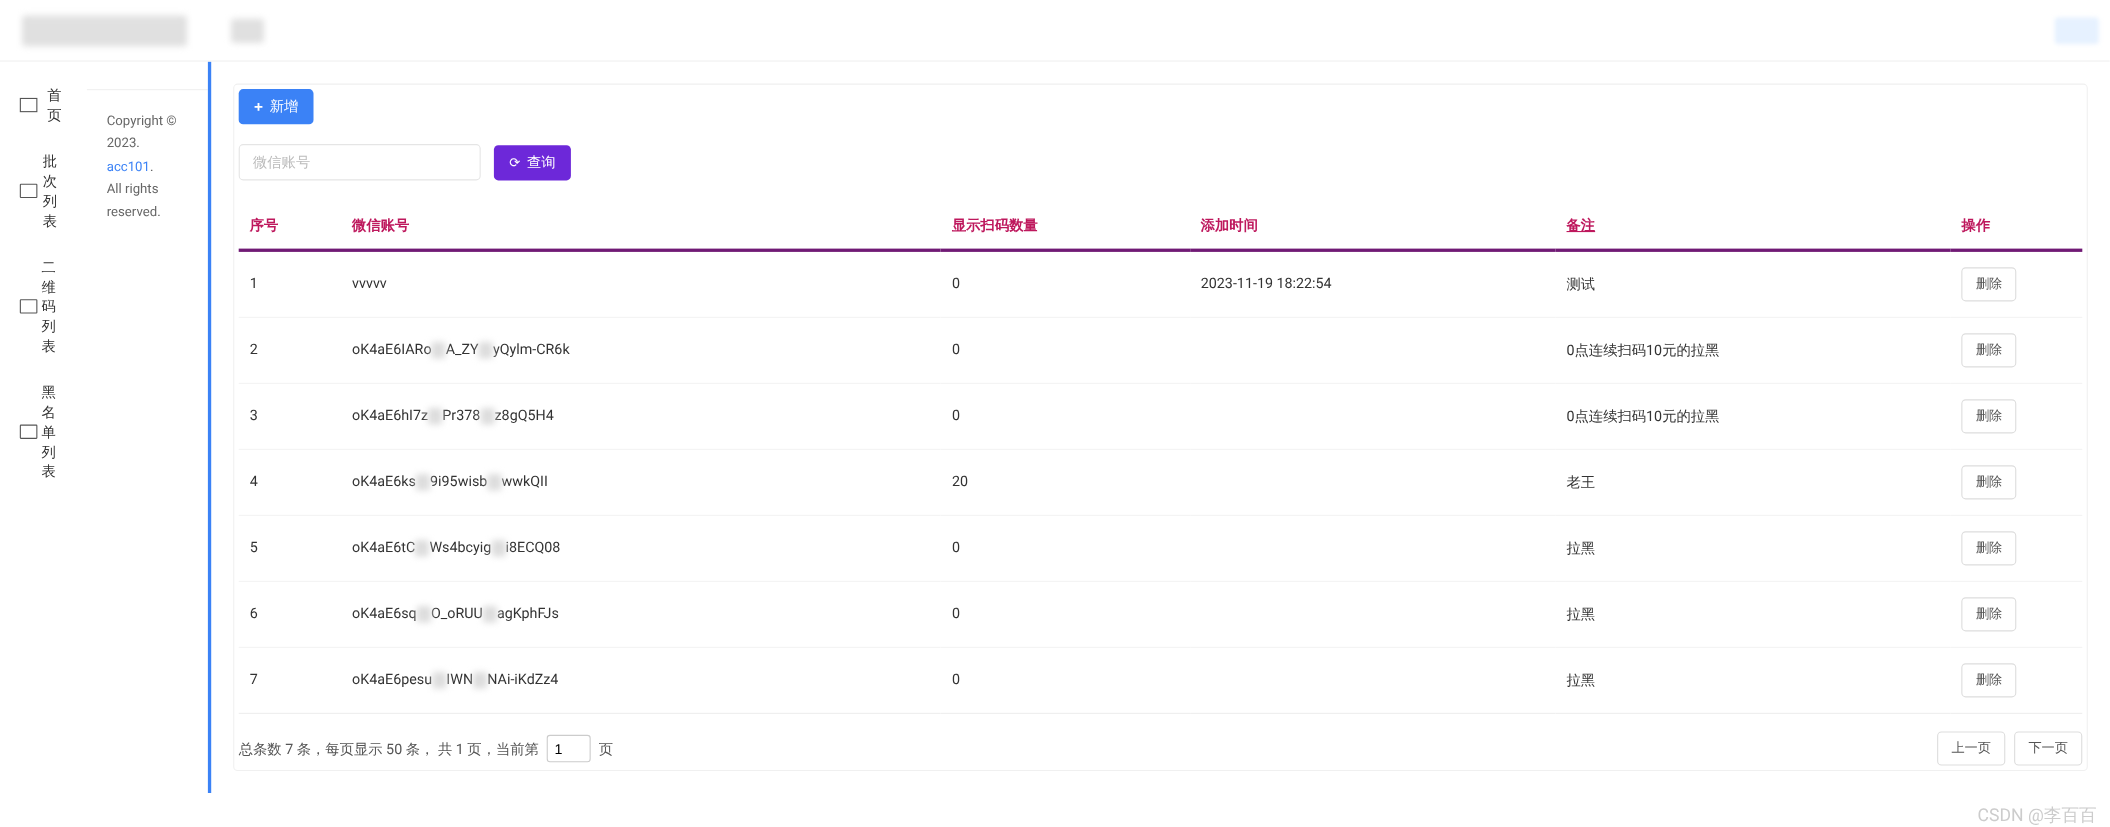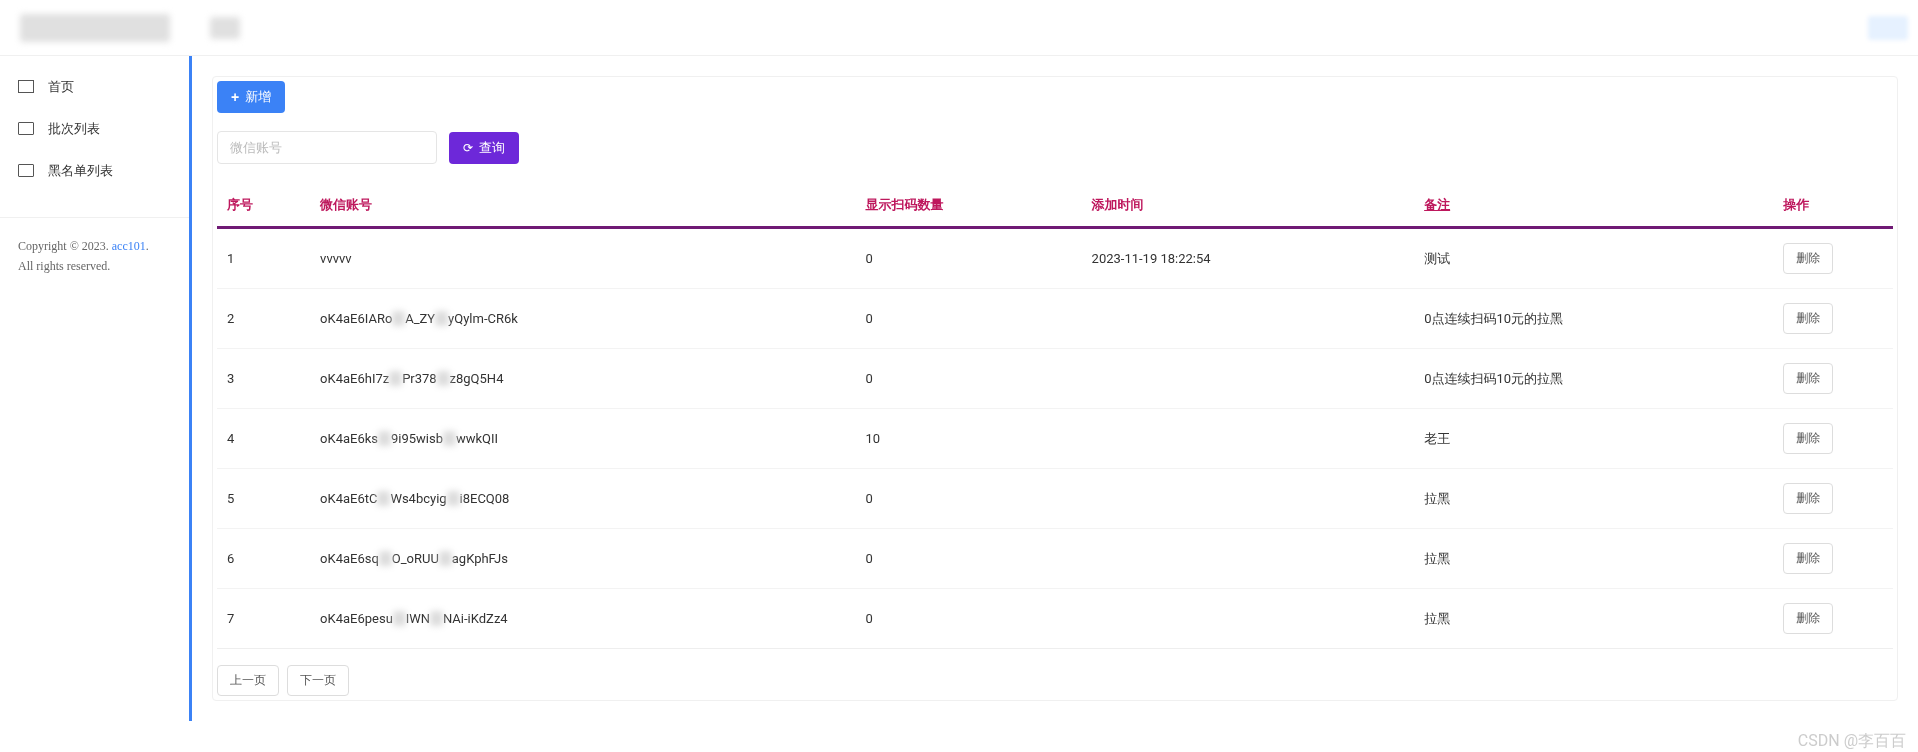--- a/index.html
+++ b/index.html
@@ -5,27 +5,27 @@
     * { margin: 0; padding: 0; box-sizing: border-box; }
     body { font-family: -apple-system, BlinkMacSystemFont, "Segoe UI", Roboto, "Helvetica Neue", Arial, sans-serif; font-size: 13px; color: #333; background: #fff; }
     
     .header { height: 56px; border-bottom: 1px solid #f0f0f0; display: flex; align-items: center; padding: 0 20px; position: relative; }
     .header-logo { width: 150px; height: 28px; background: #e0e0e0; border-radius: 3px; filter: blur(3px); }
     .header-title { margin-left: 40px; width: 30px; height: 22px; background: #e0e0e0; border-radius: 3px; filter: blur(3px); }
     .header-right { position: absolute; right: 10px; width: 40px; height: 24px; background: #e6f1ff; border-radius: 3px; filter: blur(2px); }
     
     .layout { display: flex; }
     
-    .sidebar { width: 190px; border-right: 1px solid #f0f0f0; min-height: 650px; display: flex; flex-direction: column; }
+    .sidebar { width: 190px; border-right: 1px solid #f0f0f0; min-height: 650px; display: flex; flex-direction: row; }
     .sidebar-menu { padding-top: 10px; }
     .sidebar-item { display: flex; align-items: center; padding: 12px 18px; color: #333; cursor: pointer; font-size: 13px; gap: 14px; }
     .sidebar-icon { width: 16px; height: 14px; display: inline-block; position: relative; }
     .sidebar-icon::before { content: ""; position: absolute; width: 14px; height: 11px; border: 1.5px solid #555; border-radius: 1px; }
     .sidebar-icon.home::before { border-radius: 0; }
-    .sidebar-footer { padding: 18px; color: #666; font-size: 12px; line-height: 1.7; border-top: 1px solid #f0f0f0; margin-top: 25px; font-family: Liberation Serif, serif; }
+    .sidebar-footer { padding: 18px; color: #666; font-size: 12px; line-height: 1.7; border-top: 1px solid #f0f0f0; margin-top: 25px; }
     .sidebar-footer a { color: #3b82f6; text-decoration: none; }
     
     .main { flex: 1; border-left: 3px solid #3b82f6; margin-left: -1px; padding: 20px; }
     .panel { background: #fff; border: 1px solid #f0f0f0; border-radius: 4px; padding: 4px; }
     
     .btn { display: inline-flex; align-items: center; padding: 7px 14px; border-radius: 4px; border: none; cursor: pointer; font-size: 13px; gap: 4px; }
     .btn-primary { background: #3b82f6; color: #fff; }
     .btn-success { background: #6d28d9; color: #fff; }
     .btn-default { background: #fff; color: #555; border: 1px solid #ddd; padding: 6px 12px; font-size: 12px; }
     
@@ -68,20 +68,24 @@
 <div class="layout">
   <aside class="sidebar">
     <nav class="sidebar-menu">
       <div class="sidebar-item">
         <span class="sidebar-icon home"></span>
         <span>首页</span>
       </div>
       <div class="sidebar-item">
         <span class="sidebar-icon"></span>
         <span>批次列表</span>
+      </div>
+      <div class="sidebar-item">
+        <span class="sidebar-icon"></span>
+        <span>二维码列表</span>
       </div>
       <div class="sidebar-item">
         <span class="sidebar-icon"></span>
         <span>黑名单列表</span>
       </div>
     </nav>
     <div class="sidebar-footer">
       <span>Copyright © 2023. </span><a href="#">acc101</a>.<br>
       <span>All rights reserved.</span>
     </div>
@@ -134,21 +138,21 @@
     <td>3</td>
     <td><span>oK4aE6hI7z</span><span class="blur-seg">xx</span><span>Pr378</span><span class="blur-seg">xx</span><span>z8gQ5H4</span></td>
     <td>0</td>
     <td></td>
     <td>0点连续扫码10元的拉黑</td>
     <td><button class="btn btn-default">删除</button></td>
   </tr>
             <tr>
     <td>4</td>
     <td><span>oK4aE6ks</span><span class="blur-seg">xx</span><span>9i95wisb</span><span class="blur-seg">xx</span><span>wwkQII</span></td>
-    <td>10</td>
+    <td>20</td>
     <td></td>
     <td>老王</td>
     <td><button class="btn btn-default">删除</button></td>
   </tr>
             <tr>
     <td>5</td>
     <td><span>oK4aE6tC</span><span class="blur-seg">xx</span><span>Ws4bcyig</span><span class="blur-seg">xx</span><span>i8ECQ08</span></td>
     <td>0</td>
     <td></td>
     <td>拉黑</td>
@@ -167,20 +171,25 @@
     <td><span>oK4aE6pesu</span><span class="blur-seg">xx</span><span>IWN</span><span class="blur-seg">xx</span><span>NAi-iKdZz4</span></td>
     <td>0</td>
     <td></td>
     <td>拉黑</td>
     <td><button class="btn btn-default">删除</button></td>
   </tr>
           </tbody>
       </table>
 
       <div class="pager">
+        <div class="pager-info">
+          <span>总条数 </span><span>7</span><span> 条，每页显示 </span><span>50</span><span> 条，  共 </span><span>1</span><span> 页，当前第</span>
+          <input class="pager-input" value="1" style="">
+          <span>页</span>
+        </div>
         <div class="pager-btns">
           <button class="btn btn-default">上一页</button>
           <button class="btn btn-default">下一页</button>
         </div>
       </div>
     </div>
   </main>
 </div>
 
 <div class="watermark">CSDN @李百百</div>

